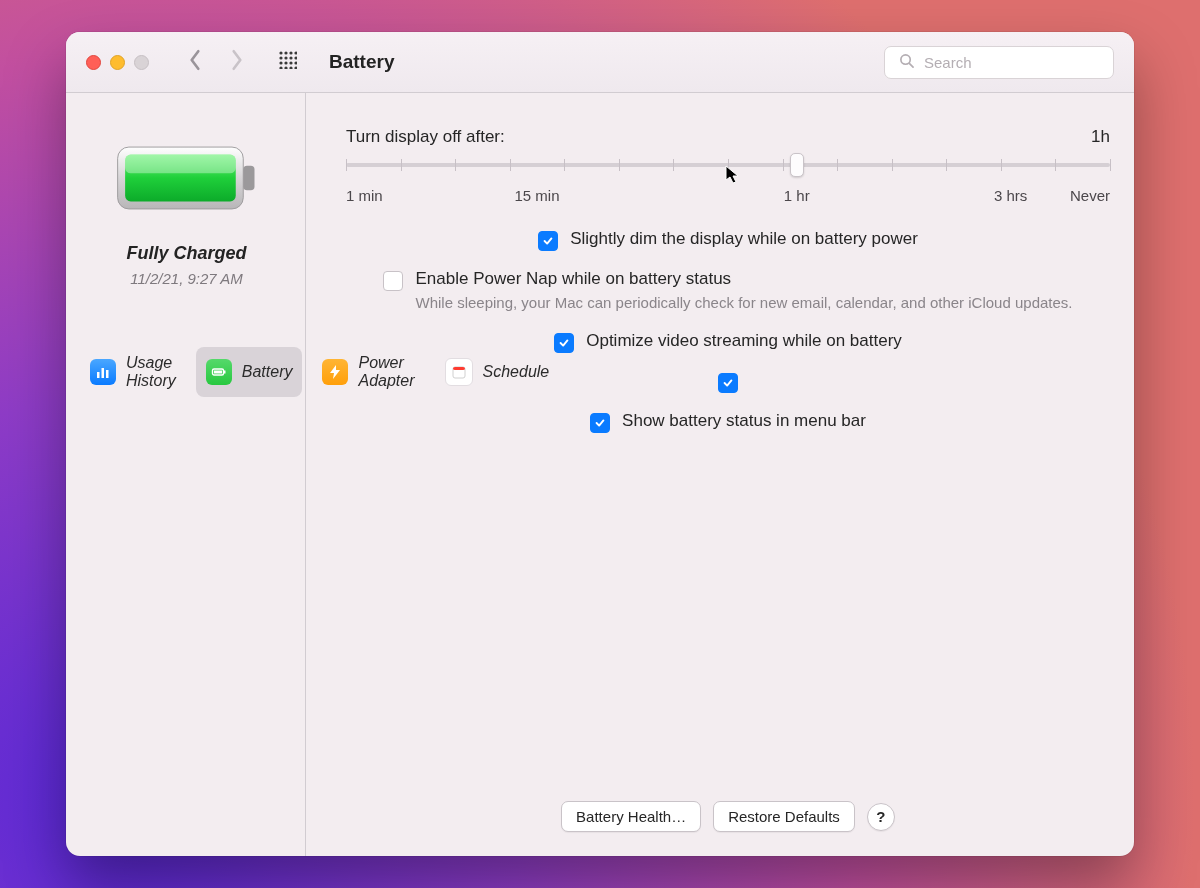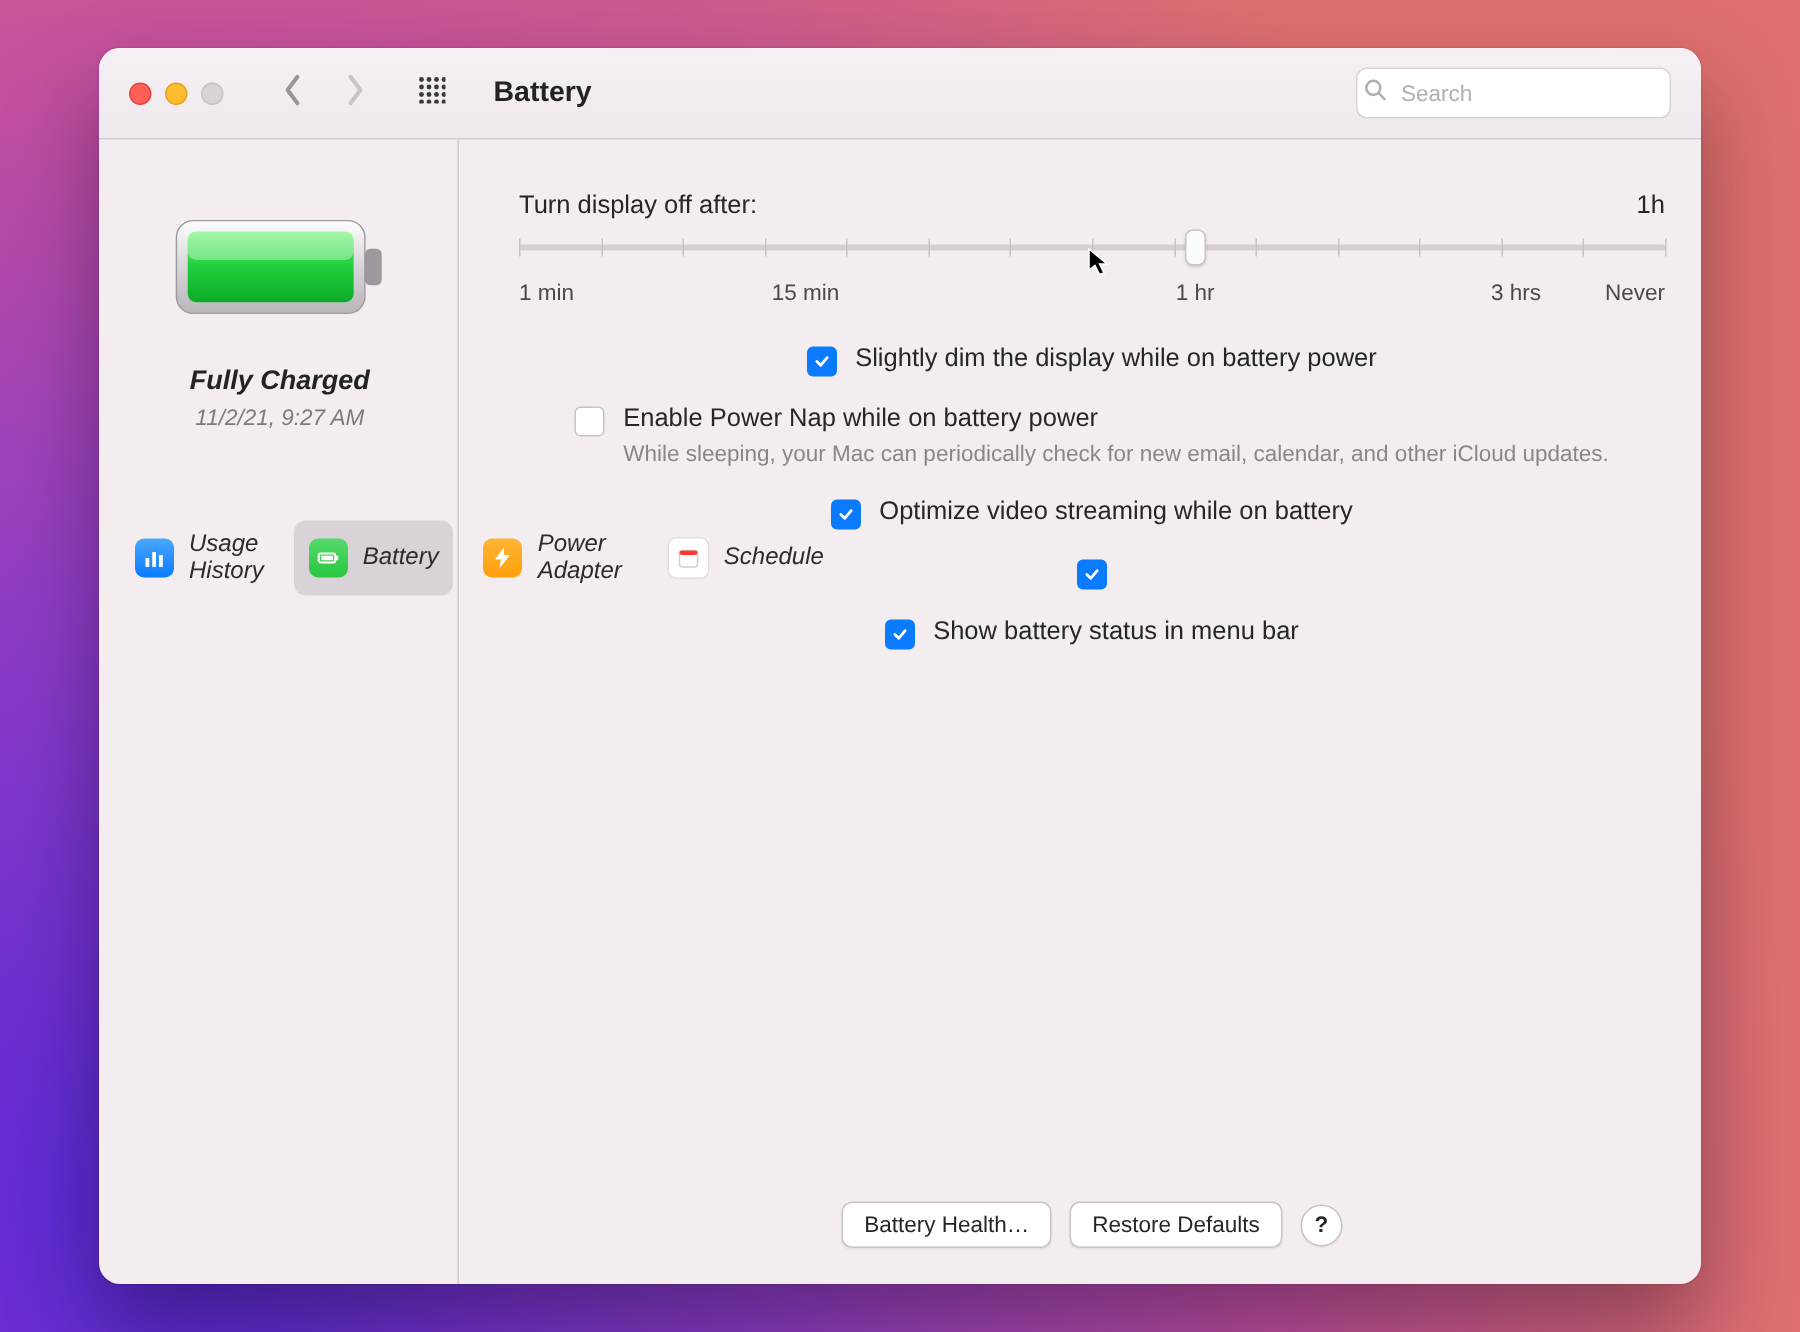--- a/index.html
+++ b/index.html
@@ -39,21 +39,21 @@
   .dot.r{background:#ff5f57;border:1px solid #e1463e;}
   .dot.y{background:#febc2e;border:1px solid #e0a327;}
   .dot.g{background:#d9d3d6;border:1px solid #c7c0c4;}
   .nav{display:flex;gap:26px;margin-left:22px;color:#9a949a;}
   .nav svg{width:16px;height:22px;}
   .grid-icon{margin-left:18px;color:#3a3a3a;}
   .grid-icon svg{width:18px;height:18px;}
   .title{font-size:19px;font-weight:700;color:#232323;margin-left:16px;}
   .search{margin-left:auto;display:flex;align-items:center;gap:8px;
     background:#fff;border:1px solid var(--win-border);border-radius:7px;
-    padding:6px 4px;min-width:200px;color:#a7a1a6;}
+    padding:6px 14px;min-width:200px;color:#a7a1a6;}
   .search input{border:none;outline:none;font-size:15px;background:transparent;width:150px;color:#333;}
   .search input::placeholder{color:#b4aeb3;}
   .body{flex:1;display:flex;}
   .sidebar{width:240px;border-right:1px solid var(--divider);padding:40px 12px 16px 14px;box-sizing:border-box;font-style:italic;}
   .batt-wrap{display:flex;flex-direction:column;align-items:center;margin-bottom:60px;}
   .batt-svg{width:150px;height:90px;}
   .batt-status{font-size:18px;font-weight:700;color:#232323;margin-top:20px;}
   .batt-time{font-size:15px;color:#7e797e;margin-top:6px;}
   .navlist{display:flex;flex-direction:row;gap:10px;}
   .nav-item{display:flex;align-items:center;gap:10px;padding:7px 10px;border-radius:8px;font-size:16px;color:#2b2b2b;cursor:default;}
@@ -254,21 +254,21 @@
               </svg>
             </span>
     <div class="opt-text">
       <span class="opt-label">Slightly dim the display while on battery power</span>
 
     </div>
           </div>
           <div class="opt">
             <span class="chk"></span>
     <div class="opt-text">
-      <span class="opt-label">Enable Power Nap while on battery power</span>
+      <span class="opt-label">Enable Power Nap while on battery status</span>
       <span class="opt-desc">While sleeping, your Mac can periodically check for new email, calendar, and other iCloud updates.</span>
     </div>
           </div>
           <div class="opt">
             <span class="chk on">
               <svg viewBox="0 0 14 14">
                 <path d="M3 7 L6 10 L11 4" stroke="#fff" stroke-width="2.2" fill="none" stroke-linecap="round" stroke-linejoin="round"></path>
               </svg>
             </span>
     <div class="opt-text">

